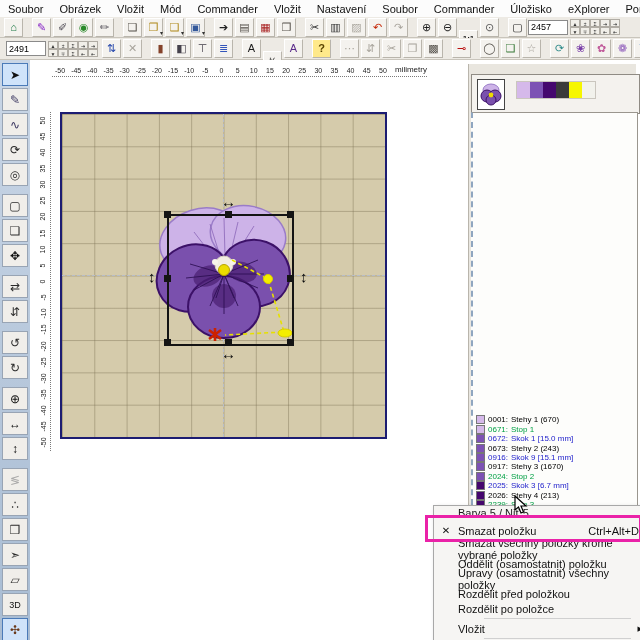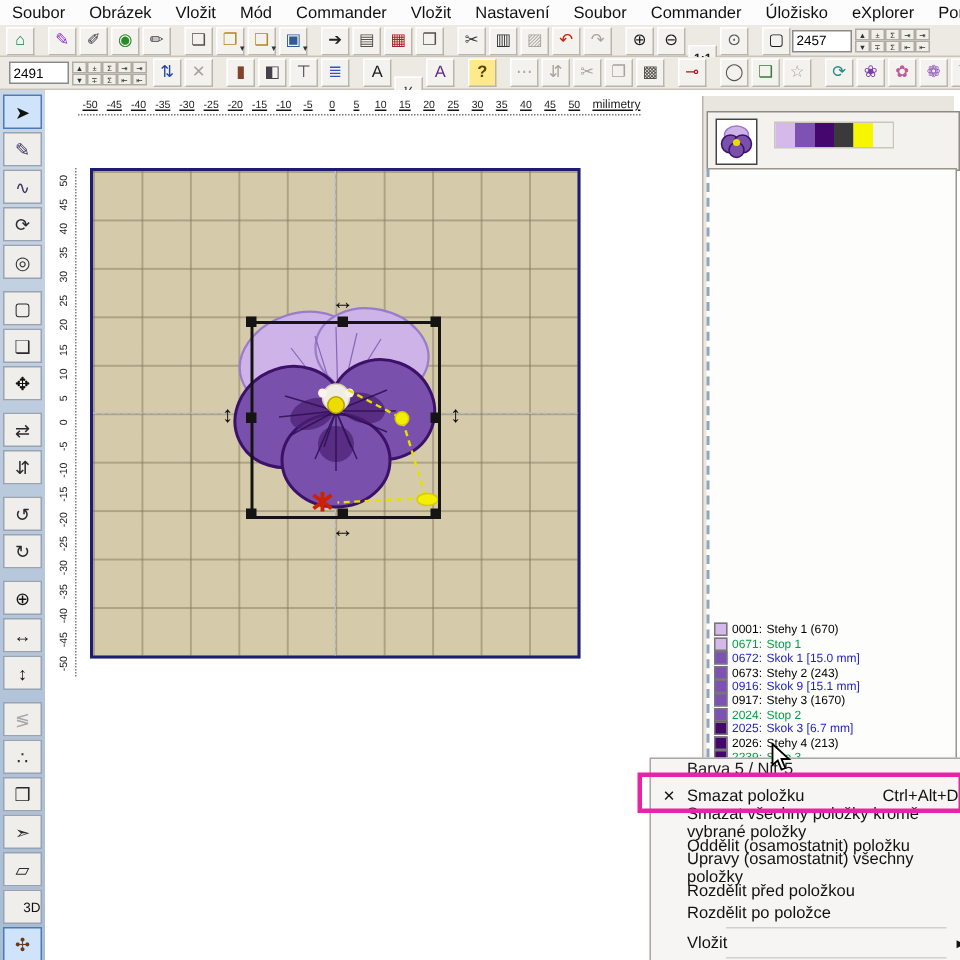--- a/index.html
+++ b/index.html
@@ -29,26 +29,26 @@
   .spin{font-size:5px;line-height:8px;text-align:center;border:1px solid #b0aca4;background:#f1efe9;
         color:#333;}
   
   #leftcol{position:absolute;left:0;top:60px;width:30px;height:580px;
            background:linear-gradient(to bottom,#c9d6e6,#a8bcd3);display:flex;flex-direction:column;
            align-items:center;padding-top:2px;box-sizing:border-box;}
   .ltbtn{width:24px;height:21px;margin:1px 0;background:#f0eeea;border:1px solid #98a4b4;
          display:flex;align-items:center;justify-content:center;font-size:12px;flex:0 0 auto;}
   .ltbtn.sel{background:#cfe3fa;border:1px solid #4a7ab8;}
   .ltbtn.dis{color:#a8a8a8;}
-  .ltbtn.txt{font-size:9px;font-weight:normal;justify-content:flex-end;}
+  .ltbtn.txt{font-size:9px;font-weight:normal;}
   .ltbtn.gap{height:4px;background:transparent;border:none;}
   
   #workspace{position:absolute;left:30px;top:60px;width:438px;height:580px;background:#fff;}
   #hruler{position:absolute;left:22px;top:5px;display:flex;align-items:flex-end;
-          border-bottom:1px dotted #7a7a7a;padding-bottom:2px;text-decoration:underline;}
+          border-bottom:1px dotted #7a7a7a;padding-bottom:2px;}
   .hcell{width:16.15px;text-align:center;font-size:7px;color:#222;}
   #hunit{font-size:8px;color:#222;margin-left:4px;}
   #vruler{position:absolute;left:8px;top:52px;display:flex;flex-direction:column;
           border-right:1px dotted #7a7a7a;padding-right:2px;}
   .vcell{height:16.15px;width:10px;font-size:7px;color:#222;display:flex;align-items:center;justify-content:center;}
   .vcell span{transform:rotate(-90deg);display:block;}
   
   #hoop{position:absolute;left:30px;top:52px;width:323px;height:323px;background:#d5cbab;
         border:2px solid #1c1c72;
         background-image:linear-gradient(to right,rgba(125,115,85,.45) 1px,transparent 1px),

